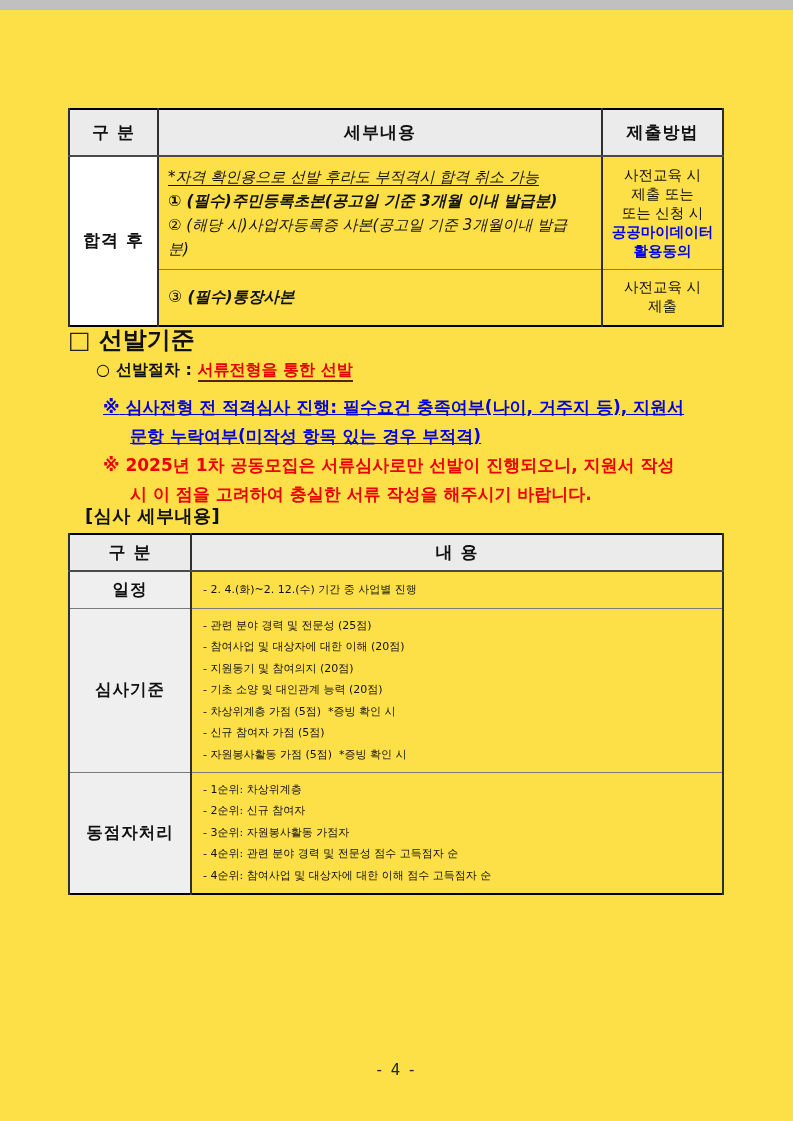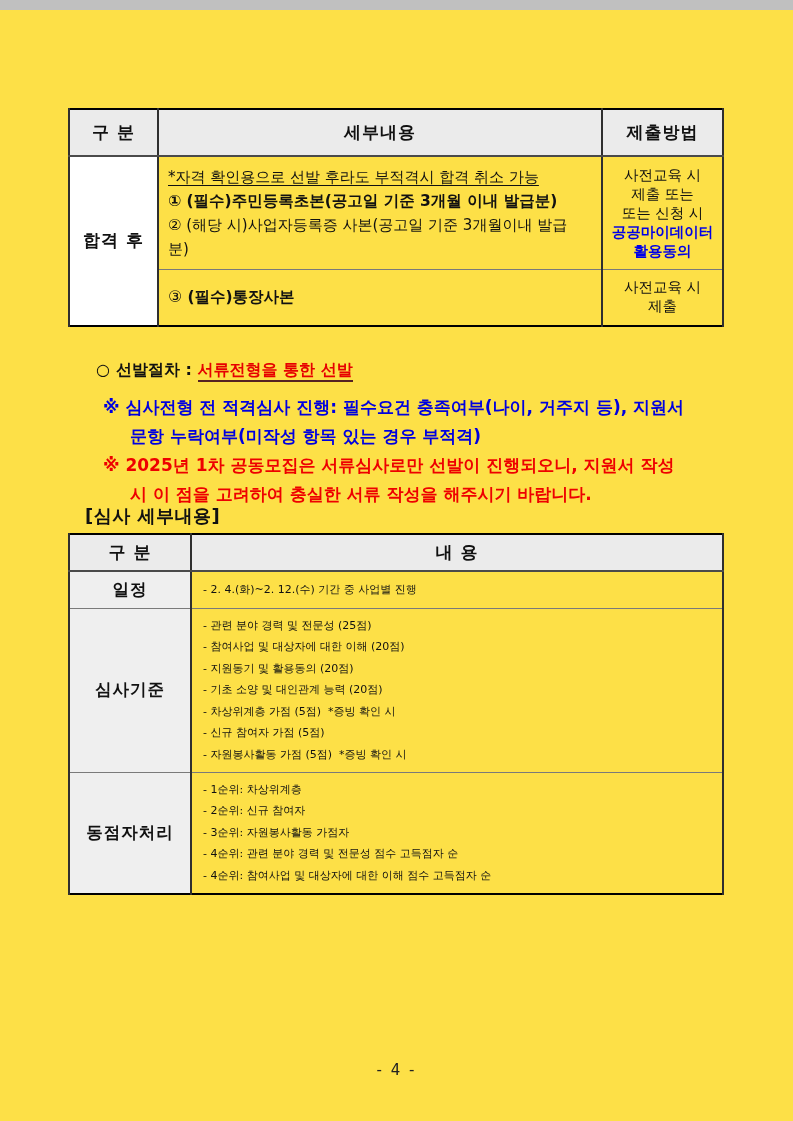--- a/index.html
+++ b/index.html
@@ -39,21 +39,21 @@
   td.rowlabel {
     background: #ffffff;
     font-weight: bold;
     font-size: 17px;
     text-align: center;
     letter-spacing: 1px;
   }
 
   
   .t1 { left: 68px; top: 98px; width: 654px; }
-  .t1 .detail { padding: 8px 20px 8px 9px; font-size: 15px; line-height: 24px; }
+  .t1 .detail { padding: 8px 20px 8px 9px; font-size: 15px; line-height: 24px; font-style: italic; }
   .t1 .detail .dline { white-space: pre-wrap; }
   .t1 .method {
     text-align: center; font-size: 14.5px; line-height: 19px;
     padding: 2px 1px;
   }
   .u-line { text-decoration: underline; text-underline-offset: 3px; }
   .b { font-weight: bold; font-size: 15.5px; }
   .blue { color: #0000e8; font-weight: bold; }
   .t1 .r2 .detail { font-size: 16px; }
 
@@ -63,21 +63,21 @@
   .sec-title .sq { font-weight: normal; color: #222; margin-right: 8px; }
   .sub-line { left: 96px; top: 350px; font-size: 16px; font-weight: bold; }
   .sub-line .circ { margin-right: 6px; }
   .sub-red {
     color: #e60000;
     border-bottom: 2px solid #552222;
     padding-bottom: 1px;
   }
   .note { left: 103px; top: 383px; width: 625px; font-size: 17px; font-weight: bold; line-height: 29px; }
   .note .cont { padding-left: 27px; }
-  .note-blue { color: #0000e0; }
+  .note-blue { color: #0000e0; text-decoration: underline; }
   .note-red  { top: 441px; color: #ee0000; }
   .t2-caption { left: 85px; top: 494px; font-size: 18px; font-weight: bold; letter-spacing: 0.5px; }
 
   
   .t2 { left: 68px; top: 523px; width: 654px; }
   .t2 td.rowlabel { background: #efefef; font-size: 16.5px; }
   .t2 .content { padding: 6px 6px 6px 11px; font-size: 11px; line-height: 21.6px; }
   .t2 .content .cline { white-space: pre-wrap; }
 
   
@@ -123,20 +123,23 @@
           <span class="b">(필수)통장사본</span>
         </td>
         <td class="method">
           <div>사전교육 시</div>
           <div>제출</div>
         </td>
       </tr>
     </tbody>
   </table>
 
+  <div class="abs sec-title">
+    <span class="sq">□</span><span>선발기준</span>
+  </div>
 
   <div class="abs sub-line">
     <span class="circ">○</span><span>선발절차 : </span><span class="sub-red">서류전형을 통한 선발</span>
   </div>
 
   <div class="abs note note-blue">
     <div><span>※</span>&nbsp;<span>심사전형 전 적격심사 진행: 필수요건 충족여부(나이, 거주지 등), 지원서</span></div>
     <div class="cont">문항 누락여부(미작성 항목 있는 경우 부적격)</div>
   </div>
 
@@ -163,21 +166,21 @@
         <td class="rowlabel">일정</td>
         <td class="content">
           <div class="cline">- 2. 4.(화)~2. 12.(수) 기간 중 사업별 진행</div>
         </td>
       </tr>
       <tr style="height:155px;">
         <td class="rowlabel">심사기준</td>
         <td class="content">
           <div class="cline">- 관련 분야 경력 및 전문성 (25점)</div>
           <div class="cline">- 참여사업 및 대상자에 대한 이해 (20점)</div>
-          <div class="cline">- 지원동기 및 활용동의 (20점)</div>
+          <div class="cline">- 지원동기 및 참여의지 (20점)</div>
           <div class="cline">- 기초 소양 및 대인관계 능력 (20점)</div>
           <div class="cline">- 차상위계층 가점 (5점)  *증빙 확인 시</div>
           <div class="cline">- 신규 참여자 가점 (5점)</div>
           <div class="cline">- 자원봉사활동 가점 (5점)  *증빙 확인 시</div>
         </td>
       </tr>
       <tr style="height:112px;">
         <td class="rowlabel">동점자처리</td>
         <td class="content">
           <div class="cline">- 1순위: 차상위계층</div>

